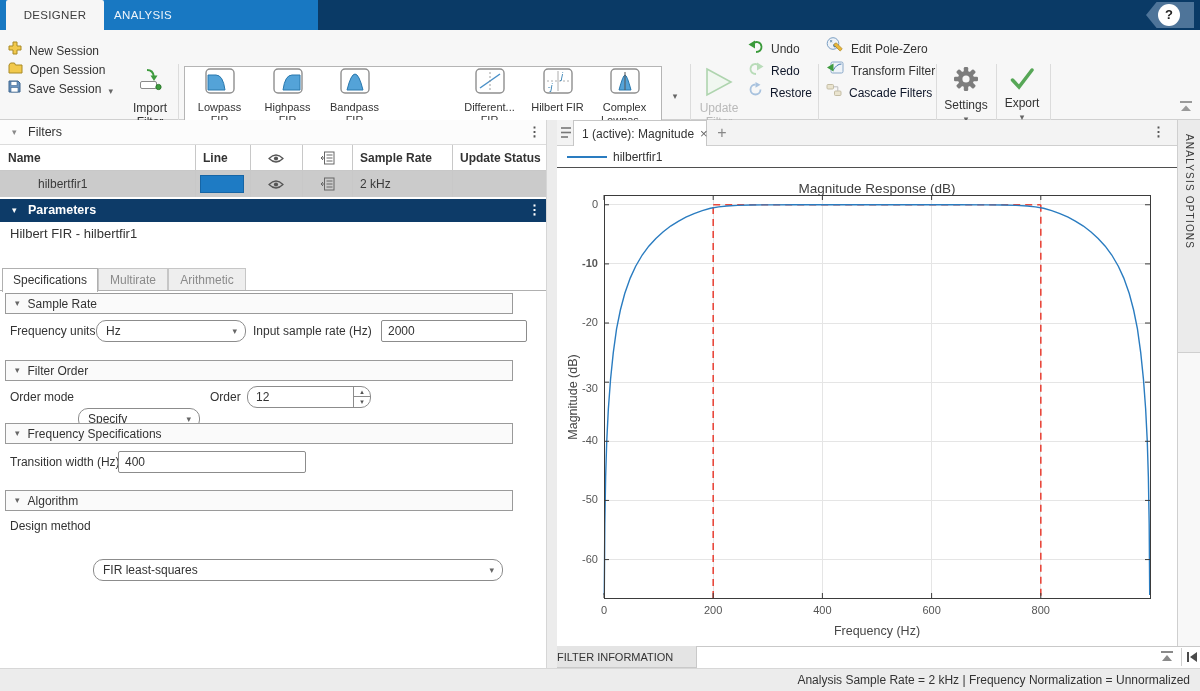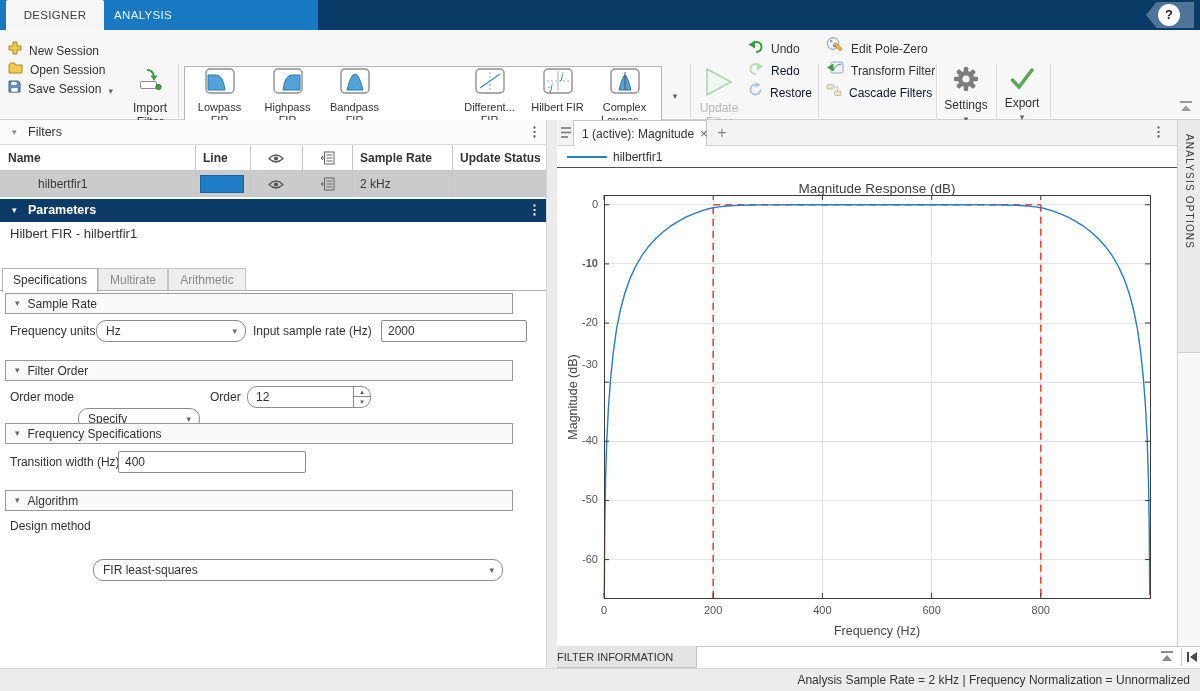--- a/index.html
+++ b/index.html
@@ -453,21 +453,21 @@
     <div class="plot-xlabel" style="top: 456px;">Frequency (Hz)</div>
     <div class="plot-ylabel" style="top: 228.5px;">Magnitude (dB)</div>
   <div class="xtick" style="left: 27px; top: 436px;">0</div>
       <div class="xtick" style="left: 136.2px; top: 436px;">200</div>
       <div class="xtick" style="left: 245.4px; top: 436px;">400</div>
       <div class="xtick" style="left: 354.6px; top: 436px;">600</div>
       <div class="xtick" style="left: 463.8px; top: 436px;">800</div>
       <div class="ytick" style="left: 1px; top: 29.7572px;">0</div>
       <div class="ytick" style="left: 1px; top: 88.8914px; font-weight: bold;">-10</div>
       <div class="ytick" style="left: 1px; top: 148.026px;">-20</div>
-      <div class="ytick" style="left: 1px; top: 190px; padding-left: 8px;">-30</div>
+      <div class="ytick" style="left: 1px; top: 214px; padding-left: 8px;">-30</div>
       <div class="ytick" style="left: 1px; top: 266.294px;">-40</div>
       <div class="ytick" style="left: 1px; top: 325.428px;">-50</div>
       <div class="ytick" style="left: 1px; top: 384.563px;">-60</div>
     </div>
 
   <div class="abs fi-bar"></div>
   <div class="abs fi-tab">FILTER INFORMATION</div>
   <div class="abs" style="left:1160px;top:650px"><svg width="14" height="13">
         <line x1="1" y1="2" x2="13" y2="2" stroke="#8a8a8a" stroke-width="2"></line>
         <polygon points="2,11 12,11 7,5" fill="#8a8a8a"></polygon>

